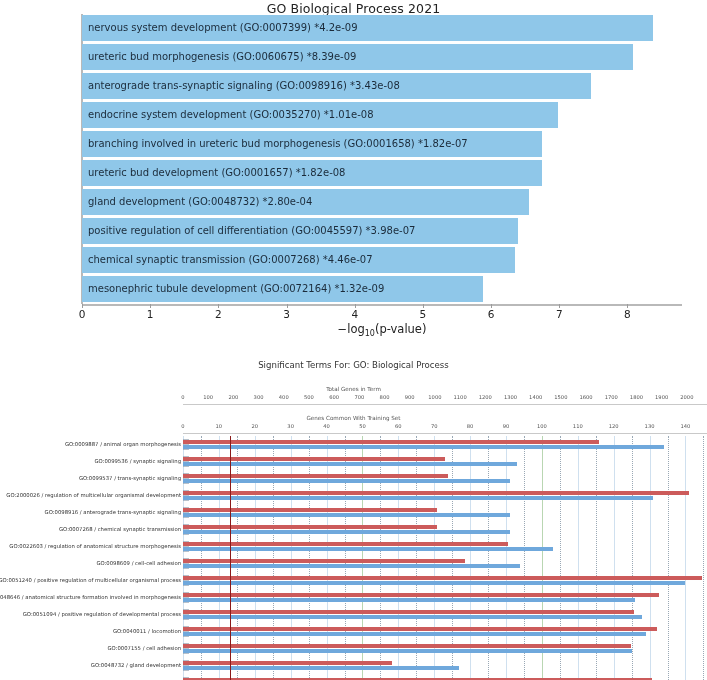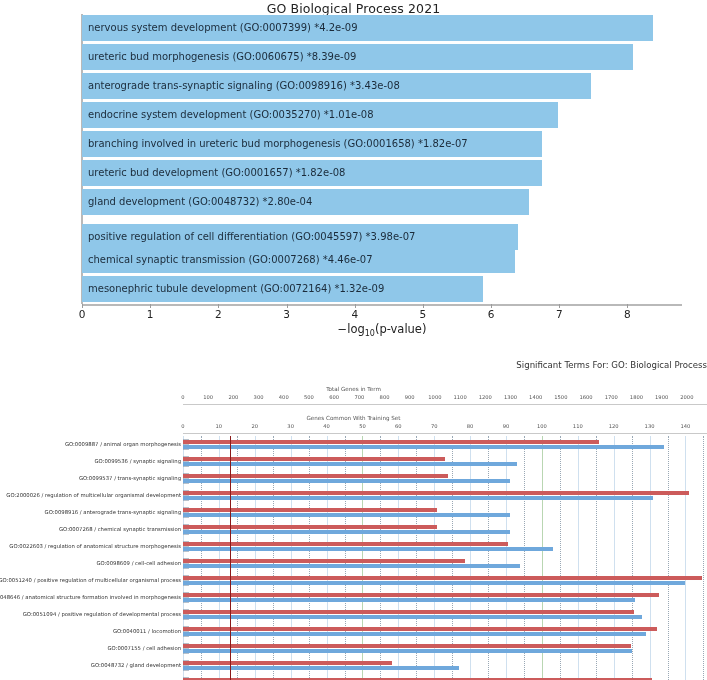--- a/index.html
+++ b/index.html
@@ -113,21 +113,21 @@
   #panel-two {
     position: relative;
     width: 707px;
     height: 340px;
   }
   #panel-two-title {
     position: absolute;
     left: 0;
     top: 20px;
     width: 707px;
-    text-align: right;
+    text-align: center;
     font-size: 8.6px;
     color: #333;
   }
   .mini-axis-title {
     position: absolute;
     width: 707px;
     text-align: center;
     font-size: 5.6px;
     color: #555;
   }
@@ -277,21 +277,21 @@
         <div class="bar-label">branching involved in ureteric bud morphogenesis (GO:0001658)  *1.82e-07</div>
       </div>
       <div class="bar-row" style="top: 145px; width: 600px;">
         <div class="bar-rect" style="width: 459.545px; background: rgb(143, 199, 233);"></div>
         <div class="bar-label">ureteric bud development (GO:0001657)  *1.82e-08</div>
       </div>
       <div class="bar-row" style="top: 174px; width: 600px;">
         <div class="bar-rect" style="width: 446.591px; background: rgb(143, 199, 233);"></div>
         <div class="bar-label">gland development (GO:0048732)  *2.80e-04</div>
       </div>
-      <div class="bar-row" style="top: 209px; width: 600px; padding-left: 8px;">
+      <div class="bar-row" style="top: 203px; width: 600px; padding-left: 8px;">
         <div class="bar-rect" style="width: 436.364px; background: rgb(143, 199, 233);"></div>
         <div class="bar-label">positive regulation of cell differentiation (GO:0045597)  *3.98e-07</div>
       </div>
       <div class="bar-row" style="top: 232px; width: 600px;">
         <div class="bar-rect" style="width: 432.955px; background: rgb(143, 199, 233);"></div>
         <div class="bar-label">chemical synaptic transmission (GO:0007268)  *4.46e-07</div>
       </div>
       <div class="bar-row" style="top: 261px; width: 600px;">
         <div class="bar-rect" style="width: 400.909px; background: rgb(143, 199, 233);"></div>
         <div class="bar-label">mesonephric tubule development (GO:0072164)  *1.32e-09</div>

